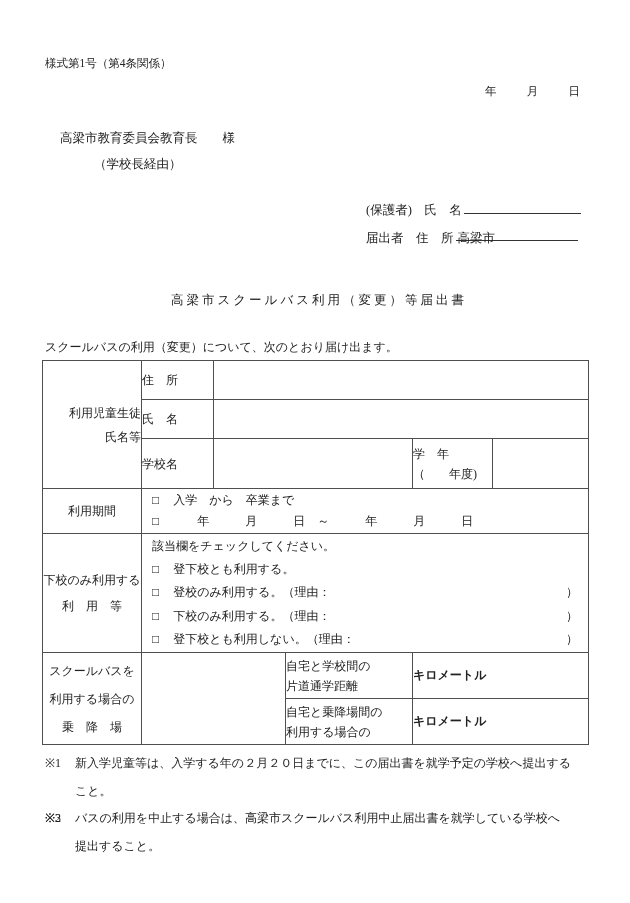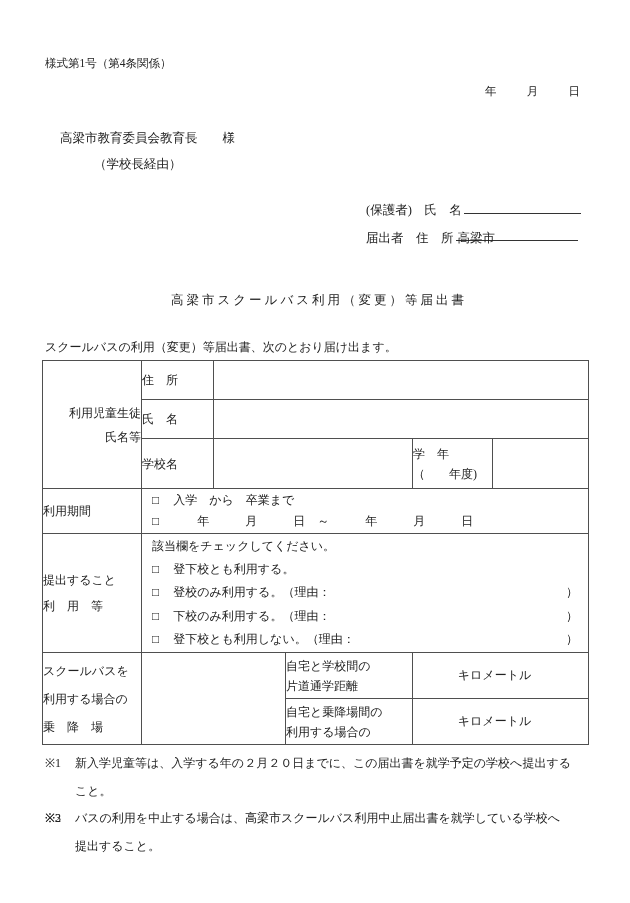--- a/index.html
+++ b/index.html
@@ -20,31 +20,31 @@
   .doc-title{position:absolute;left:4px;top:292px;width:630px;text-align:center;font-size:12.5px;letter-spacing:3px;}
   .intro{position:absolute;left:45px;top:339px;font-size:12px;}
   table.form-table{
     position:absolute;left:42px;top:360px;width:546px;
     border-collapse:collapse;table-layout:fixed;font-size:12px;color:#222;
   }
   td{border:1px solid #4f4f4f;padding:0;vertical-align:middle;overflow:hidden;}
   tr.r1{height:39px}tr.r2{height:39px}tr.r3{height:50px}
   tr.r4{height:45px}tr.r5{height:119px}tr.r6{height:46px}tr.r7{height:46px}
   .pre{white-space:pre-line;}
-  .group{text-align:left;line-height:26px;}
+  .group{text-align:center;line-height:26px;}
   .group-left{text-align:right;padding-left:8px;line-height:24px;}
   .flabel{line-height:20px;}
   .val{padding-left:6px;}
   .content{padding:1px 10px 1px 10px;}
   .cline{display:flex;align-items:center;}
   .period .cline{line-height:21px;}
   .usage .cline{line-height:23.2px;}
   .chk{margin-right:14px;}
   .paren{margin-left:auto;}
-  .unit{text-align:center;padding-right:12px;}
+  .unit{text-align:left;padding-right:12px;font-weight:bold;}
   .notes{position:absolute;left:45px;top:750px;width:545px;font-size:12px;line-height:27.5px;}
   .note{position:relative;padding-left:30px;}
   .note-num{position:absolute;left:0;top:0;}
   .note-text{white-space:pre-line;}
 </style>
 </head>
 <body>
 
 <div class="page">
 
@@ -62,21 +62,21 @@
   <div class="applicant">
     <div class="app-row">
       <span>(保護者)　氏　名</span><span class="ul ul-name"><span></span></span>
     </div>
     <div class="app-row">
       <span>届出者　住　所</span><span class="ul ul-address"><span>高梁市</span></span>
     </div>
   </div>
 
   <div class="doc-title">高梁市スクールバス利用（変更）等届出書</div>
-  <div class="intro">スクールバスの利用（変更）等届出書、次のとおり届け出ます。</div>
+  <div class="intro">スクールバスの利用（変更）について、次のとおり届け出ます。</div>
 
   <table class="form-table">
     <colgroup>
       <col style="width:99px">
         <col style="width:72px">
         <col style="width:72px">
       <col style="width:127px">
         <col style="width:80px">
         <col style="width:96px">
     </colgroup>
@@ -105,21 +105,21 @@
             <span class="chk">□</span>
             <span>入学　から　卒業まで</span>
           </div>
           <div class="cline">
             <span class="chk">□</span>
             <span>　　年　　　月　　　日　～　　　年　　　月　　　日</span>
           </div>
         </td>
       </tr>
       <tr class="r5">
-        <td class="group pre">提出すること
+        <td class="group pre">下校のみ利用する
 利　用　等</td>
         <td colspan="5" class="content usage">
           <div class="cline">該当欄をチェックしてください。</div>
           <div class="cline">
             <span class="chk">□</span>
             <span>登下校とも利用する。</span>
             <span class="paren"></span>
           </div>
           <div class="cline">
             <span class="chk">□</span>

